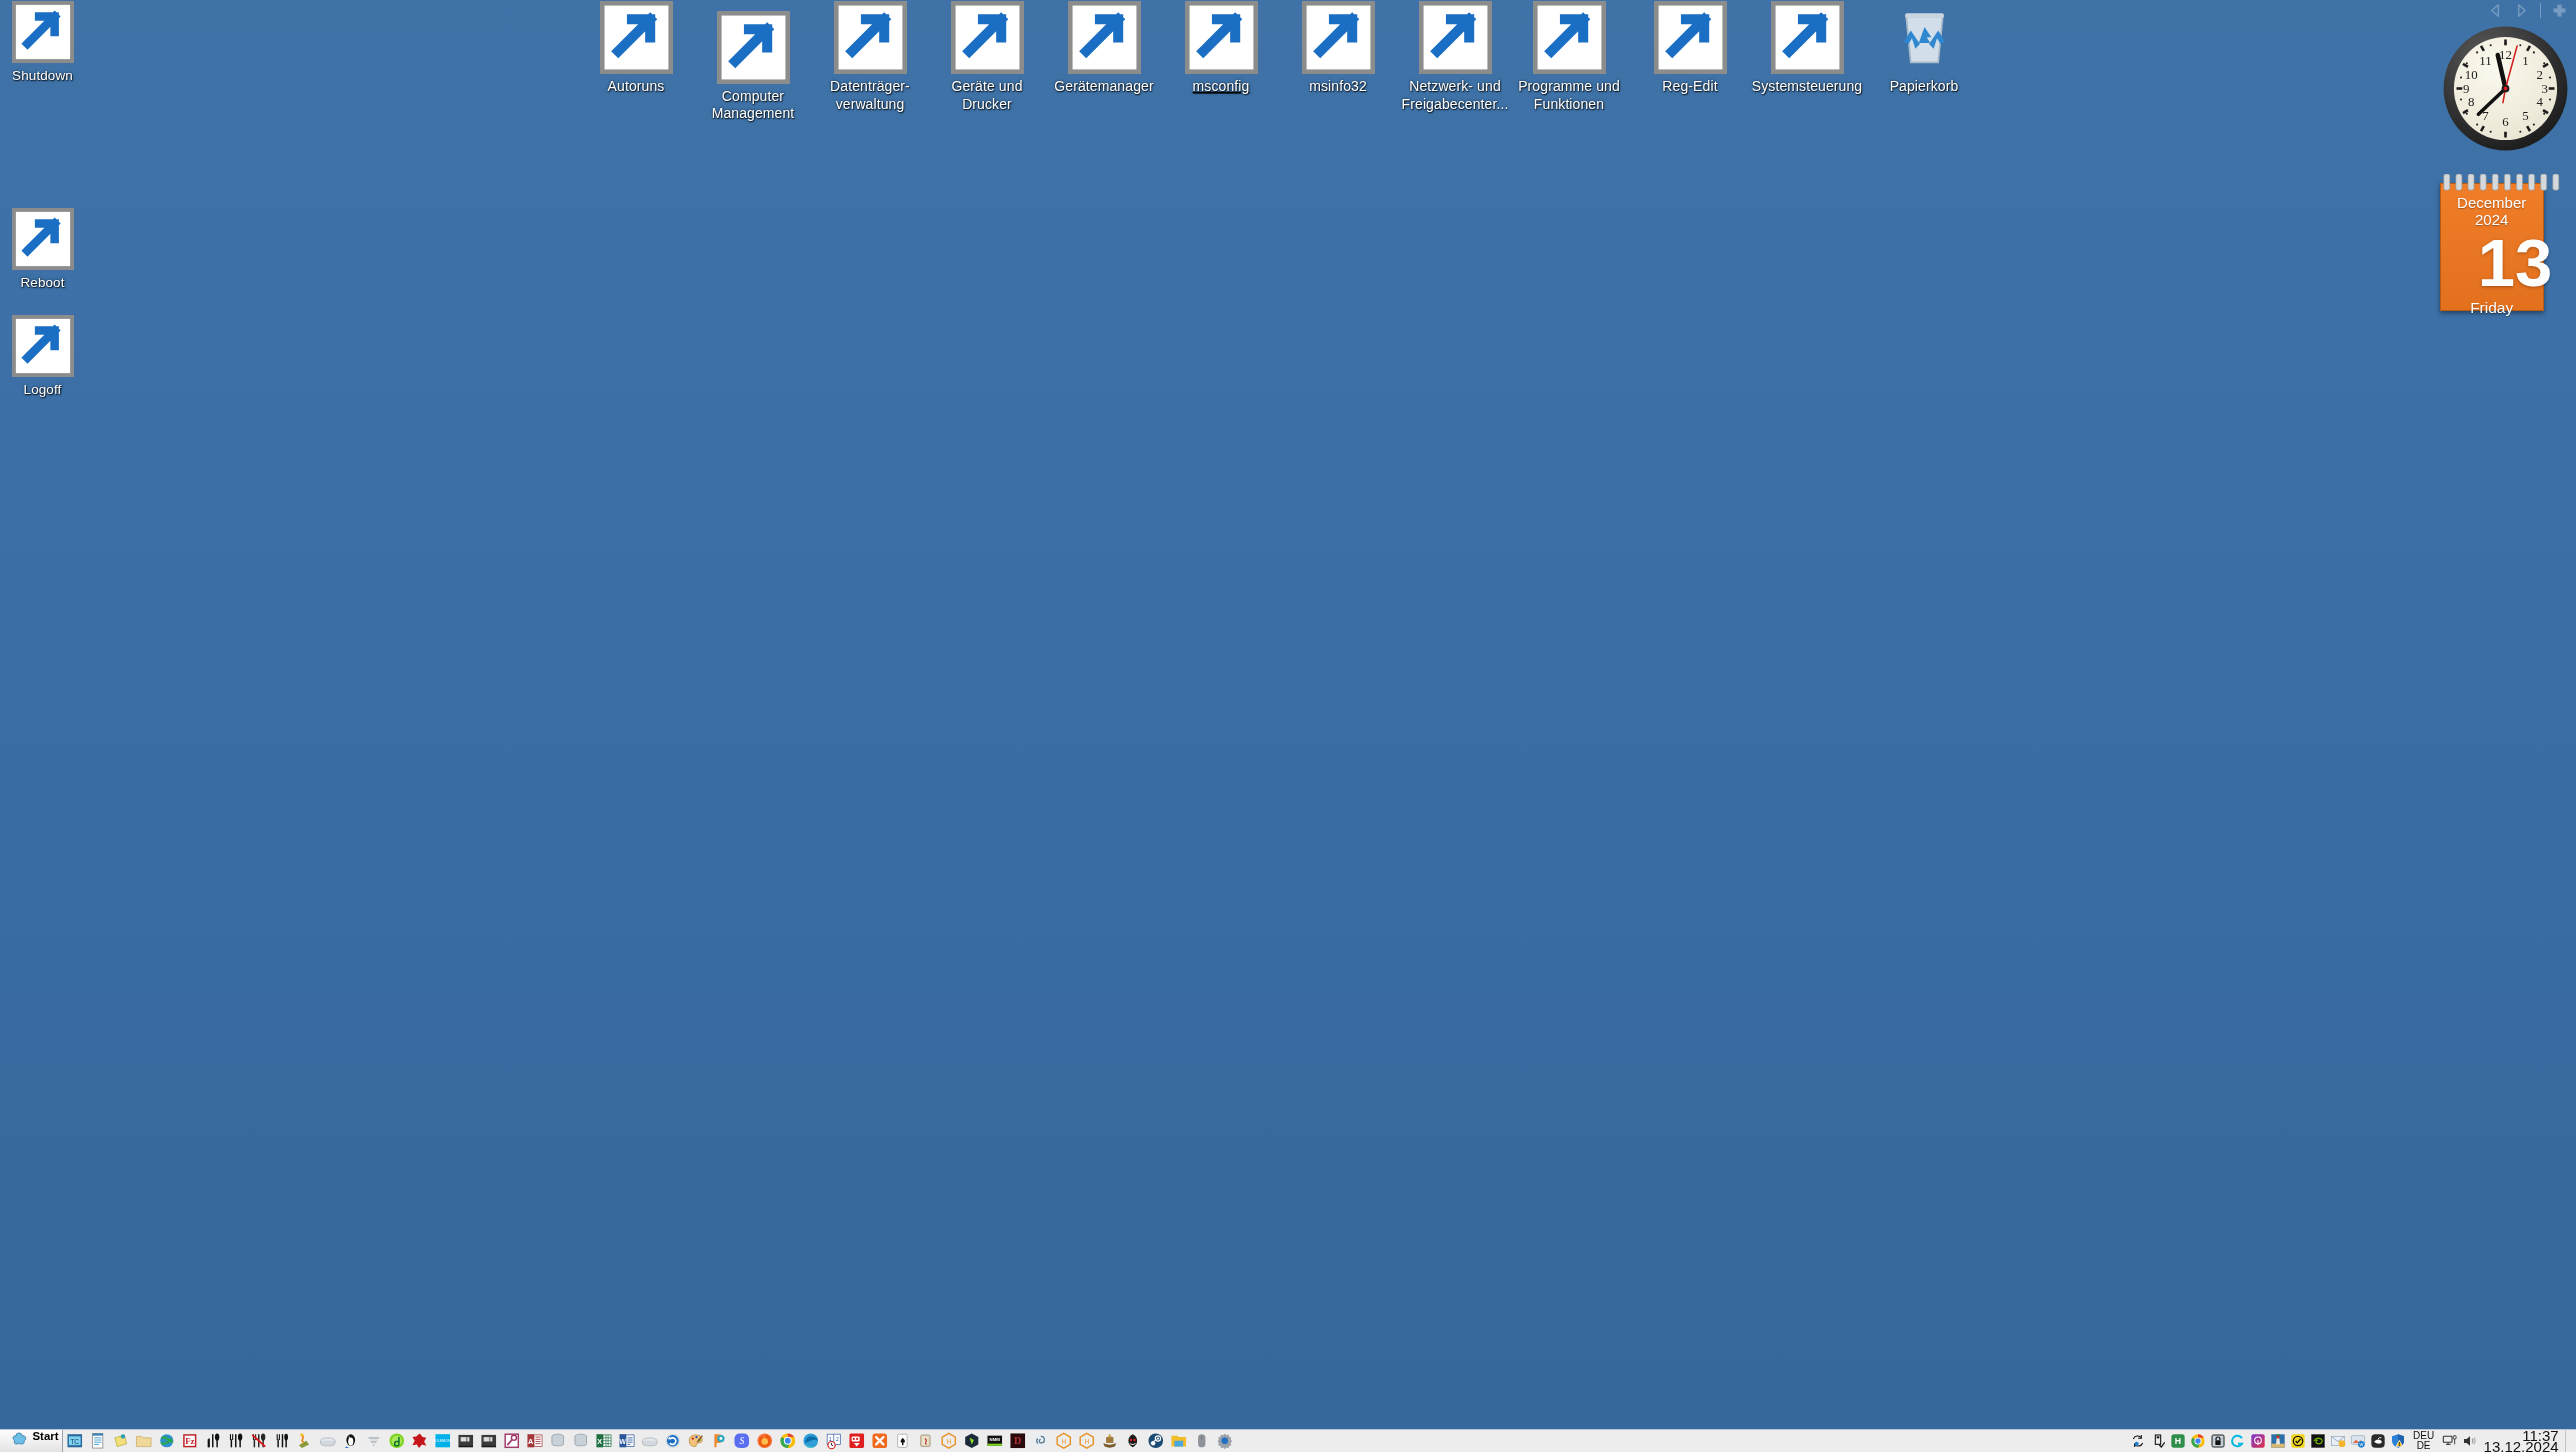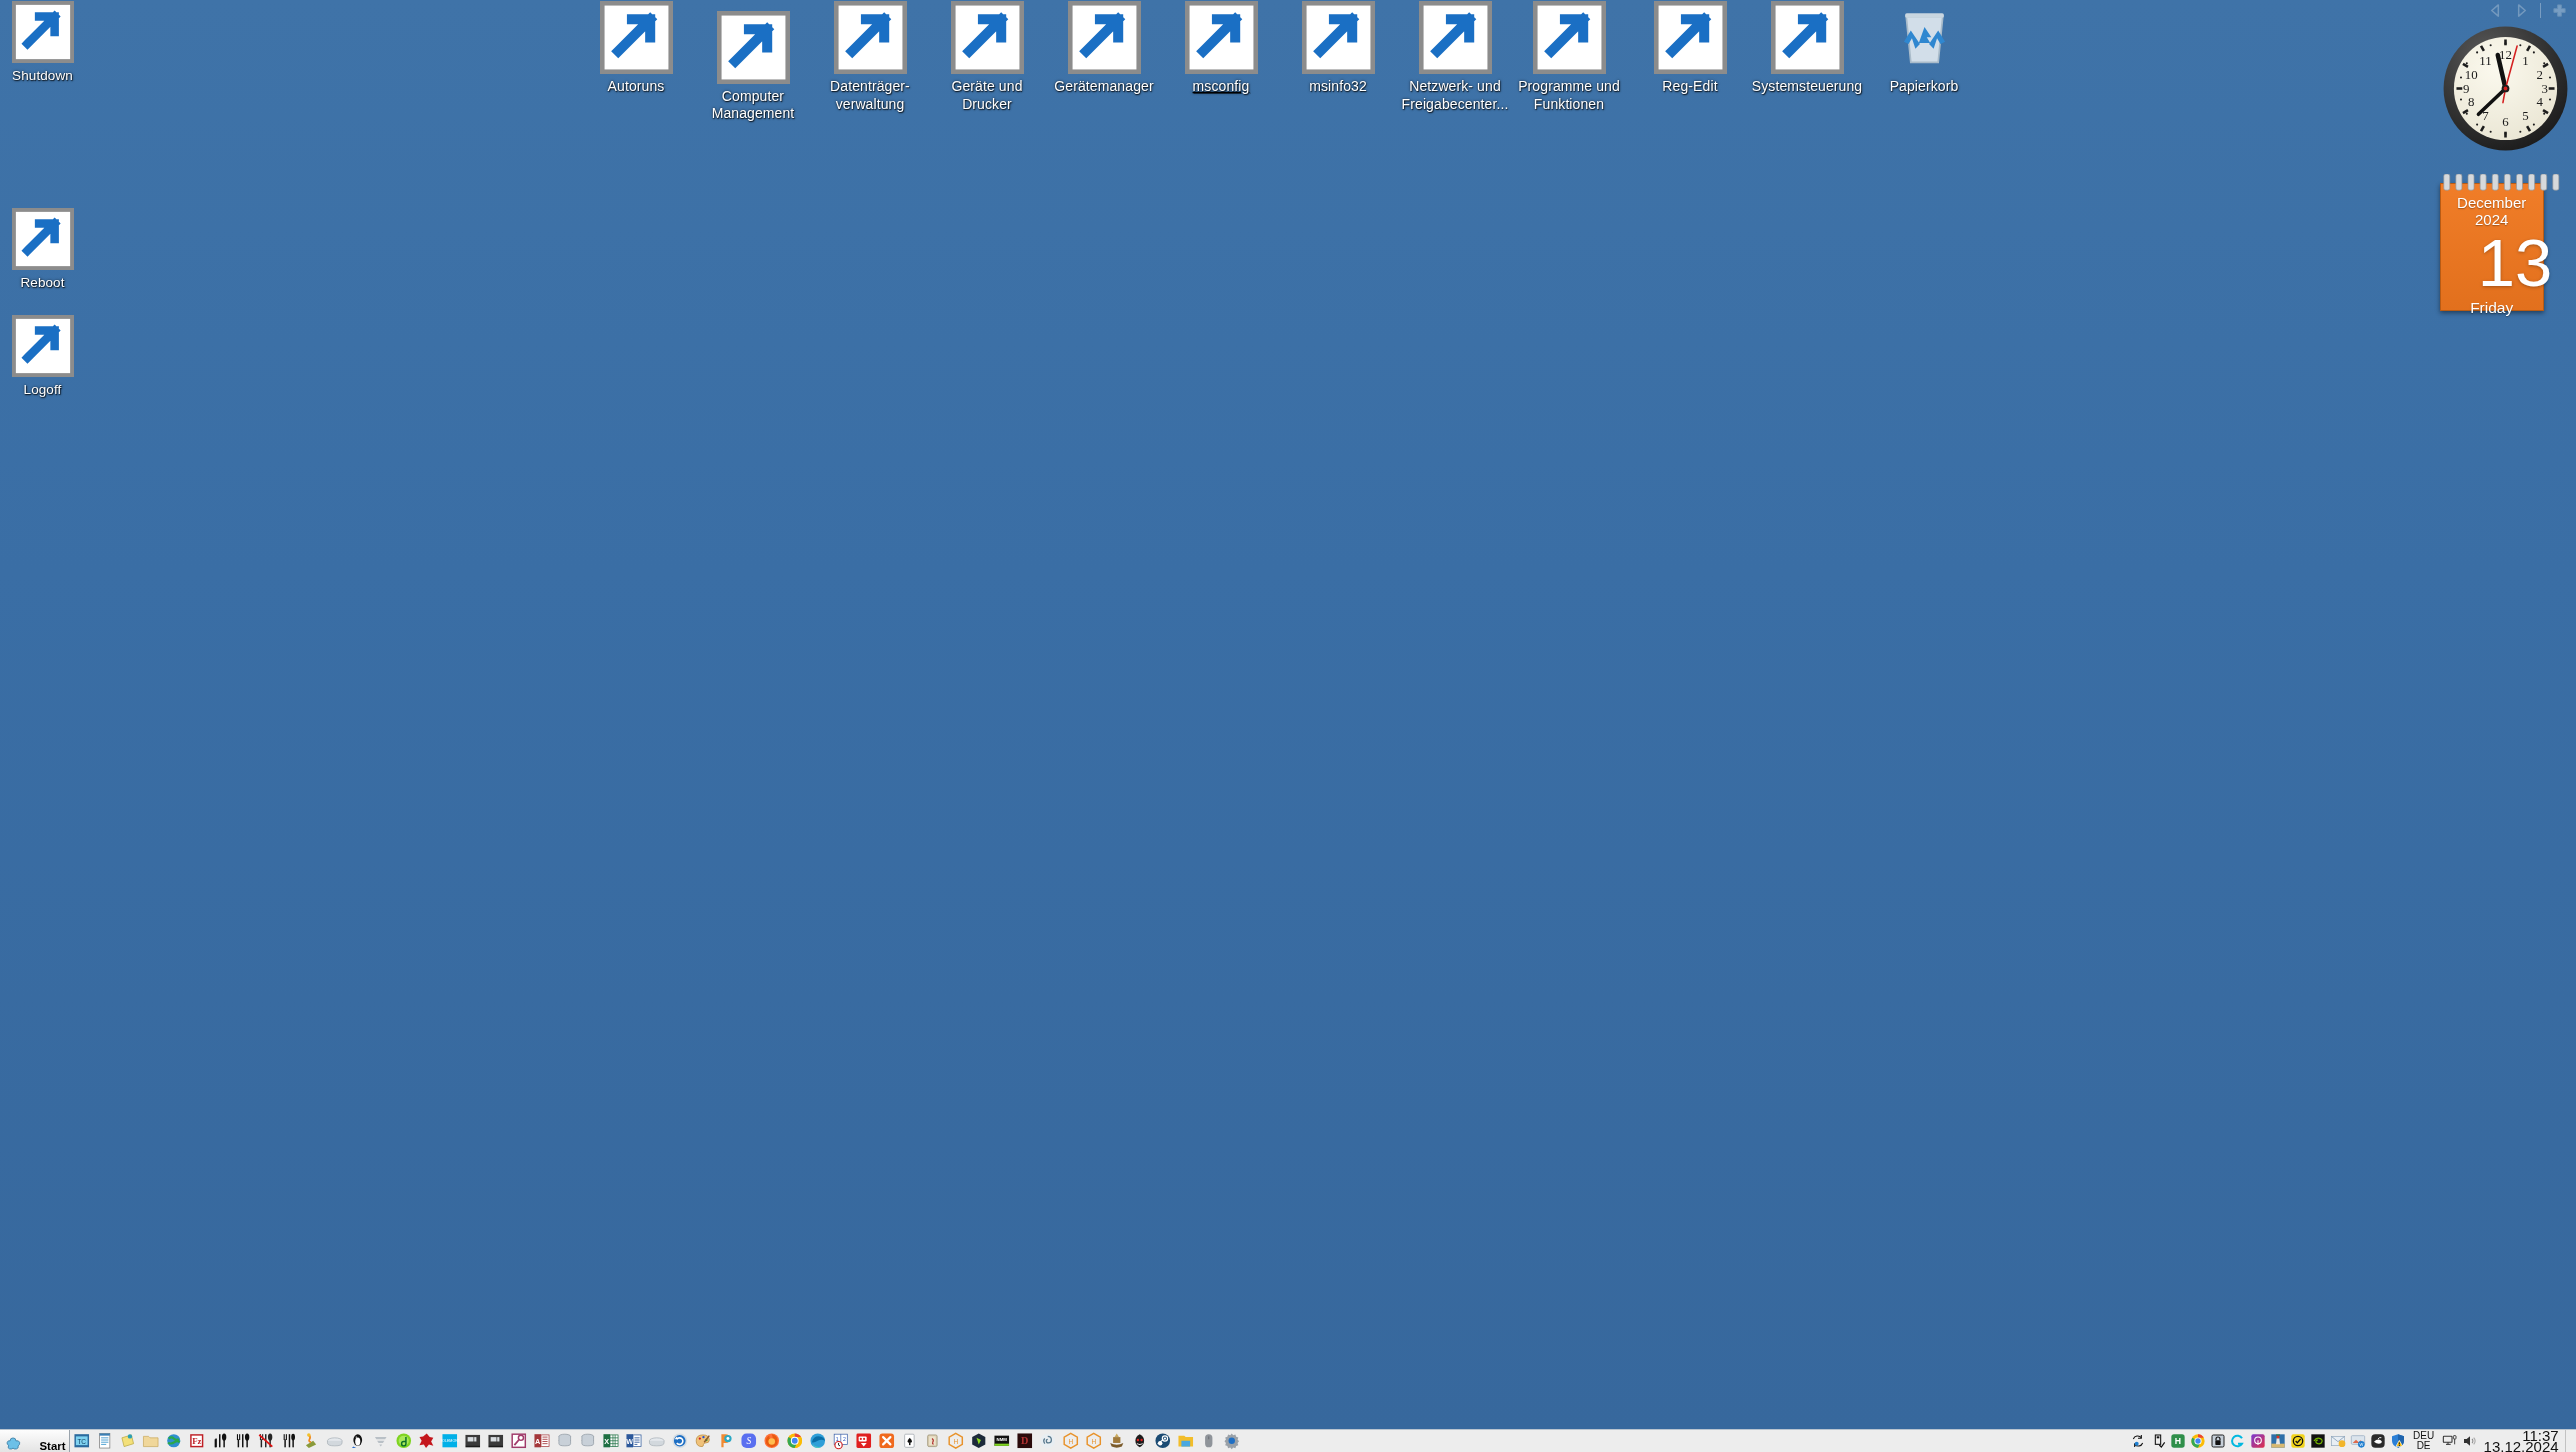--- a/index.html
+++ b/index.html
@@ -73,21 +73,21 @@
     border: 0.7px solid #b85b14;
     box-shadow: 0 2px 4.7px rgba(0,0,0,.45);
     text-align: center;
     color: #fff;
   }
   .cal-month {
     margin-top: 9.4px; font-size: 15px;
     text-shadow: 0 0.7px 1.3px rgba(0,0,0,.35);
   }
   .cal-day-num {
-    font-size: 67px; line-height: 70px; font-weight: 400;
+    font-size: 67px; line-height: 70px; font-weight: 700;
     text-shadow: 0 1.3px 3.4px rgba(0,0,0,.3);
     padding-left: 37px;
   }
   .cal-weekday {
     font-size: 15.5px; margin-top: 1.3px;
     text-shadow: 0 0.7px 1.3px rgba(0,0,0,.35);
   }
   .cal-rings { position: absolute; left: 4px; top: 0; width: 124px; height: 17.5px; }
 
   
@@ -96,22 +96,22 @@
     width: 2576px; height: 23px;
     background: #ededed;
     border-top: 0.7px solid #b9c4cf;
     display: flex; align-items: stretch;
   }
   #taskbar::after {
     content: ""; position: absolute; left: 0; bottom: -6px;
     width: 100%; height: 6px; background: #000;
   }
   #start-button {
-    display: flex; align-items: flex-end; gap: 17px;
-    padding: 0 4px 0 5px;
+    display: flex; align-items: flex-start; gap: 4px;
+    padding: 0 4px 0 11px;
     border-right: 0.7px solid #9aa3ac;
     background: linear-gradient(180deg,#fdfdfd 0%, #e4e4e4 100%);
   }
   #start-button .start-label {
     font-size: 11.4px; color: #000; font-weight: 700;
     font-family: "Liberation Sans", sans-serif;
   }
   .tb-group { display: flex; align-items: flex-start; }
   .tb-item {
     width: 23px; height: 22px;

